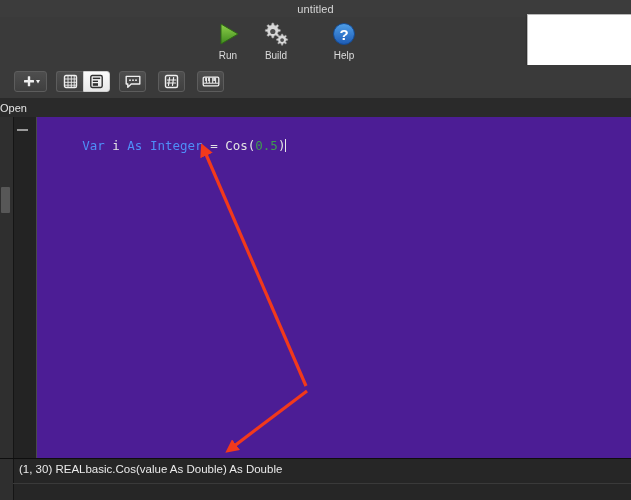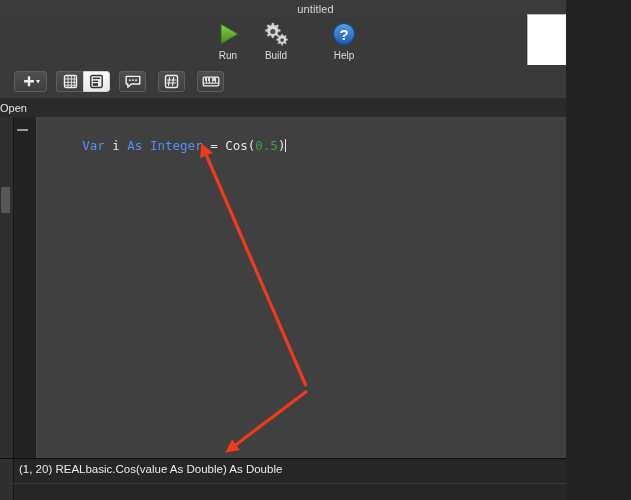--- a/index.html
+++ b/index.html
@@ -1,21 +1,21 @@
 <!DOCTYPE html>
 <html><head>
 <meta charset="utf-8">
 <style>
   html,body{margin:0;padding:0;}
   body{
     width:631px;height:500px;overflow:hidden;
     font-family:"Liberation Sans",sans-serif;
     background:#232323;
   }
-  #app{position:relative;width:566px;height:500px;overflow:hidden;background:#232323;}
+  #app{position:relative;width:631px;height:500px;overflow:hidden;background:#232323;}
 
   
   .titlebar{
     position:absolute;left:0;top:0;width:631px;height:17px;
     background:#3c3c3c;
     border-bottom:1px solid #2b2b2b;
     display:flex;align-items:center;justify-content:center;
   }
   .titlebar .title{
     font-size:11px;color:#d7d7d7;letter-spacing:.1px;
@@ -105,21 +105,21 @@
     background:#232323;
     border-right:1px solid #4a4a4a;
   }
   .fold{
     position:absolute;left:3px;top:12px;width:11px;height:2px;background:#9a9a9a;
   }
 
   
   .editor{
     position:absolute;left:37px;top:117px;width:594px;height:341px;
-    background:#404040;
+    background:#4c1d95;
   }
   .code-line{
     position:absolute;left:0px;top:5px;
     font-family:"DejaVu Sans Mono","Liberation Mono",monospace;
     font-size:12.5px;line-height:16px;white-space:pre;
   }
   .t-key{color:#4f8ef7;}
   .t-plain{color:#e3e3e3;}
   .t-num{color:#3f9d4f;}
   .caret{
@@ -309,17 +309,17 @@
       <marker id="arrowhead" markerWidth="4.2" markerHeight="4.2" refX="1.2" refY="2.1" orient="auto" markerUnits="strokeWidth">
         <polygon points="0,0 4.2,2.1 0,4.2" fill="#f2391b"></polygon>
       </marker>
     </defs>
     <line x1="306" y1="386" x2="205" y2="152" stroke="#f2391b" stroke-width="3.2" marker-end="url(#arrowhead)"></line>
     <line x1="307" y1="391" x2="233" y2="447" stroke="#f2391b" stroke-width="3.2" marker-end="url(#arrowhead)"></line>
   </svg>
 
   <div class="statusbar">
     <div class="status-rail"></div>
-    <span class="status-text">(1, 20) REALbasic.Cos(value As Double) As Double</span>
+    <span class="status-text">(1, 30) REALbasic.Cos(value As Double) As Double</span>
     <div class="status-sep"></div>
   </div>
 
 </div>
 
 </body></html>

